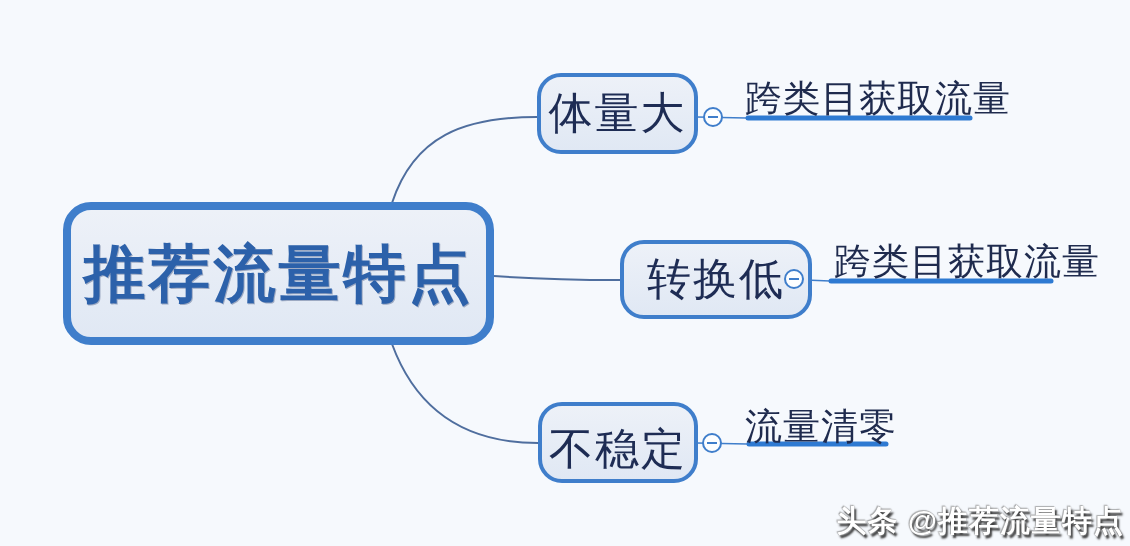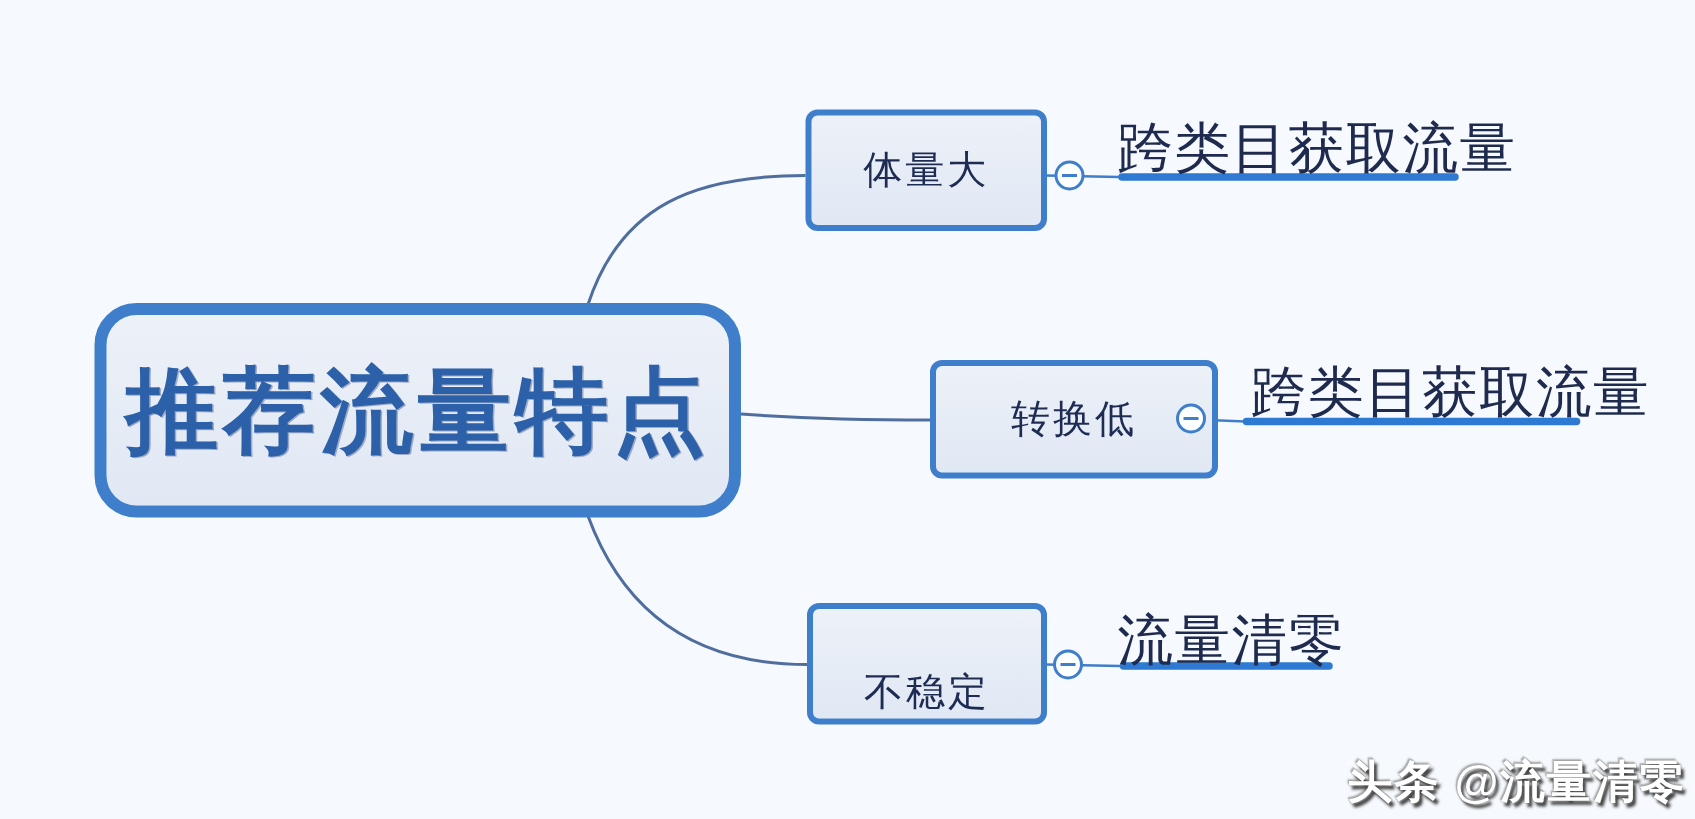--- a/index.html
+++ b/index.html
@@ -28,24 +28,24 @@
   .leafline{
     stroke:var(--leaf-line,#2e7ad2);
     stroke-width:5;
     stroke-linecap:round;
   }
   .node{
     position:absolute;
     display:flex;align-items:center;justify-content:center;
     background:linear-gradient(180deg,#edf1f8 0%,#e0e8f4 100%);
     border:4px solid var(--node-border,#3f7ecb);
-    border-radius:8px;
+    border-radius:24px;
     box-sizing:border-box;
     color:var(--node-text,#1e2c54);
-    font-size:26px;
+    font-size:44px;
     letter-spacing:2px;
     cursor:pointer;
   }
   .node.root{
     left:63px;top:202px;width:431px;height:143px;
     border-width:8px;border-radius:28px;
     font-size:62px;font-weight:800;
     color:var(--root-text,#2c61aa);
     letter-spacing:3px;
     text-shadow:1px 1px 0 rgba(25,50,100,.35);
@@ -131,15 +131,15 @@
     <span class="minus"></span>
   </div>
   <div class="toggle t3">
     <span class="minus"></span>
   </div>
 
   <div class="leaf l1">跨类目获取流量</div>
   <div class="leaf l2">跨类目获取流量</div>
   <div class="leaf l3">流量清零</div>
 
-  <div class="watermark">头条 @流量清零</div>
+  <div class="watermark">头条 @推荐流量特点</div>
 
 </div>
 
 </body></html>

